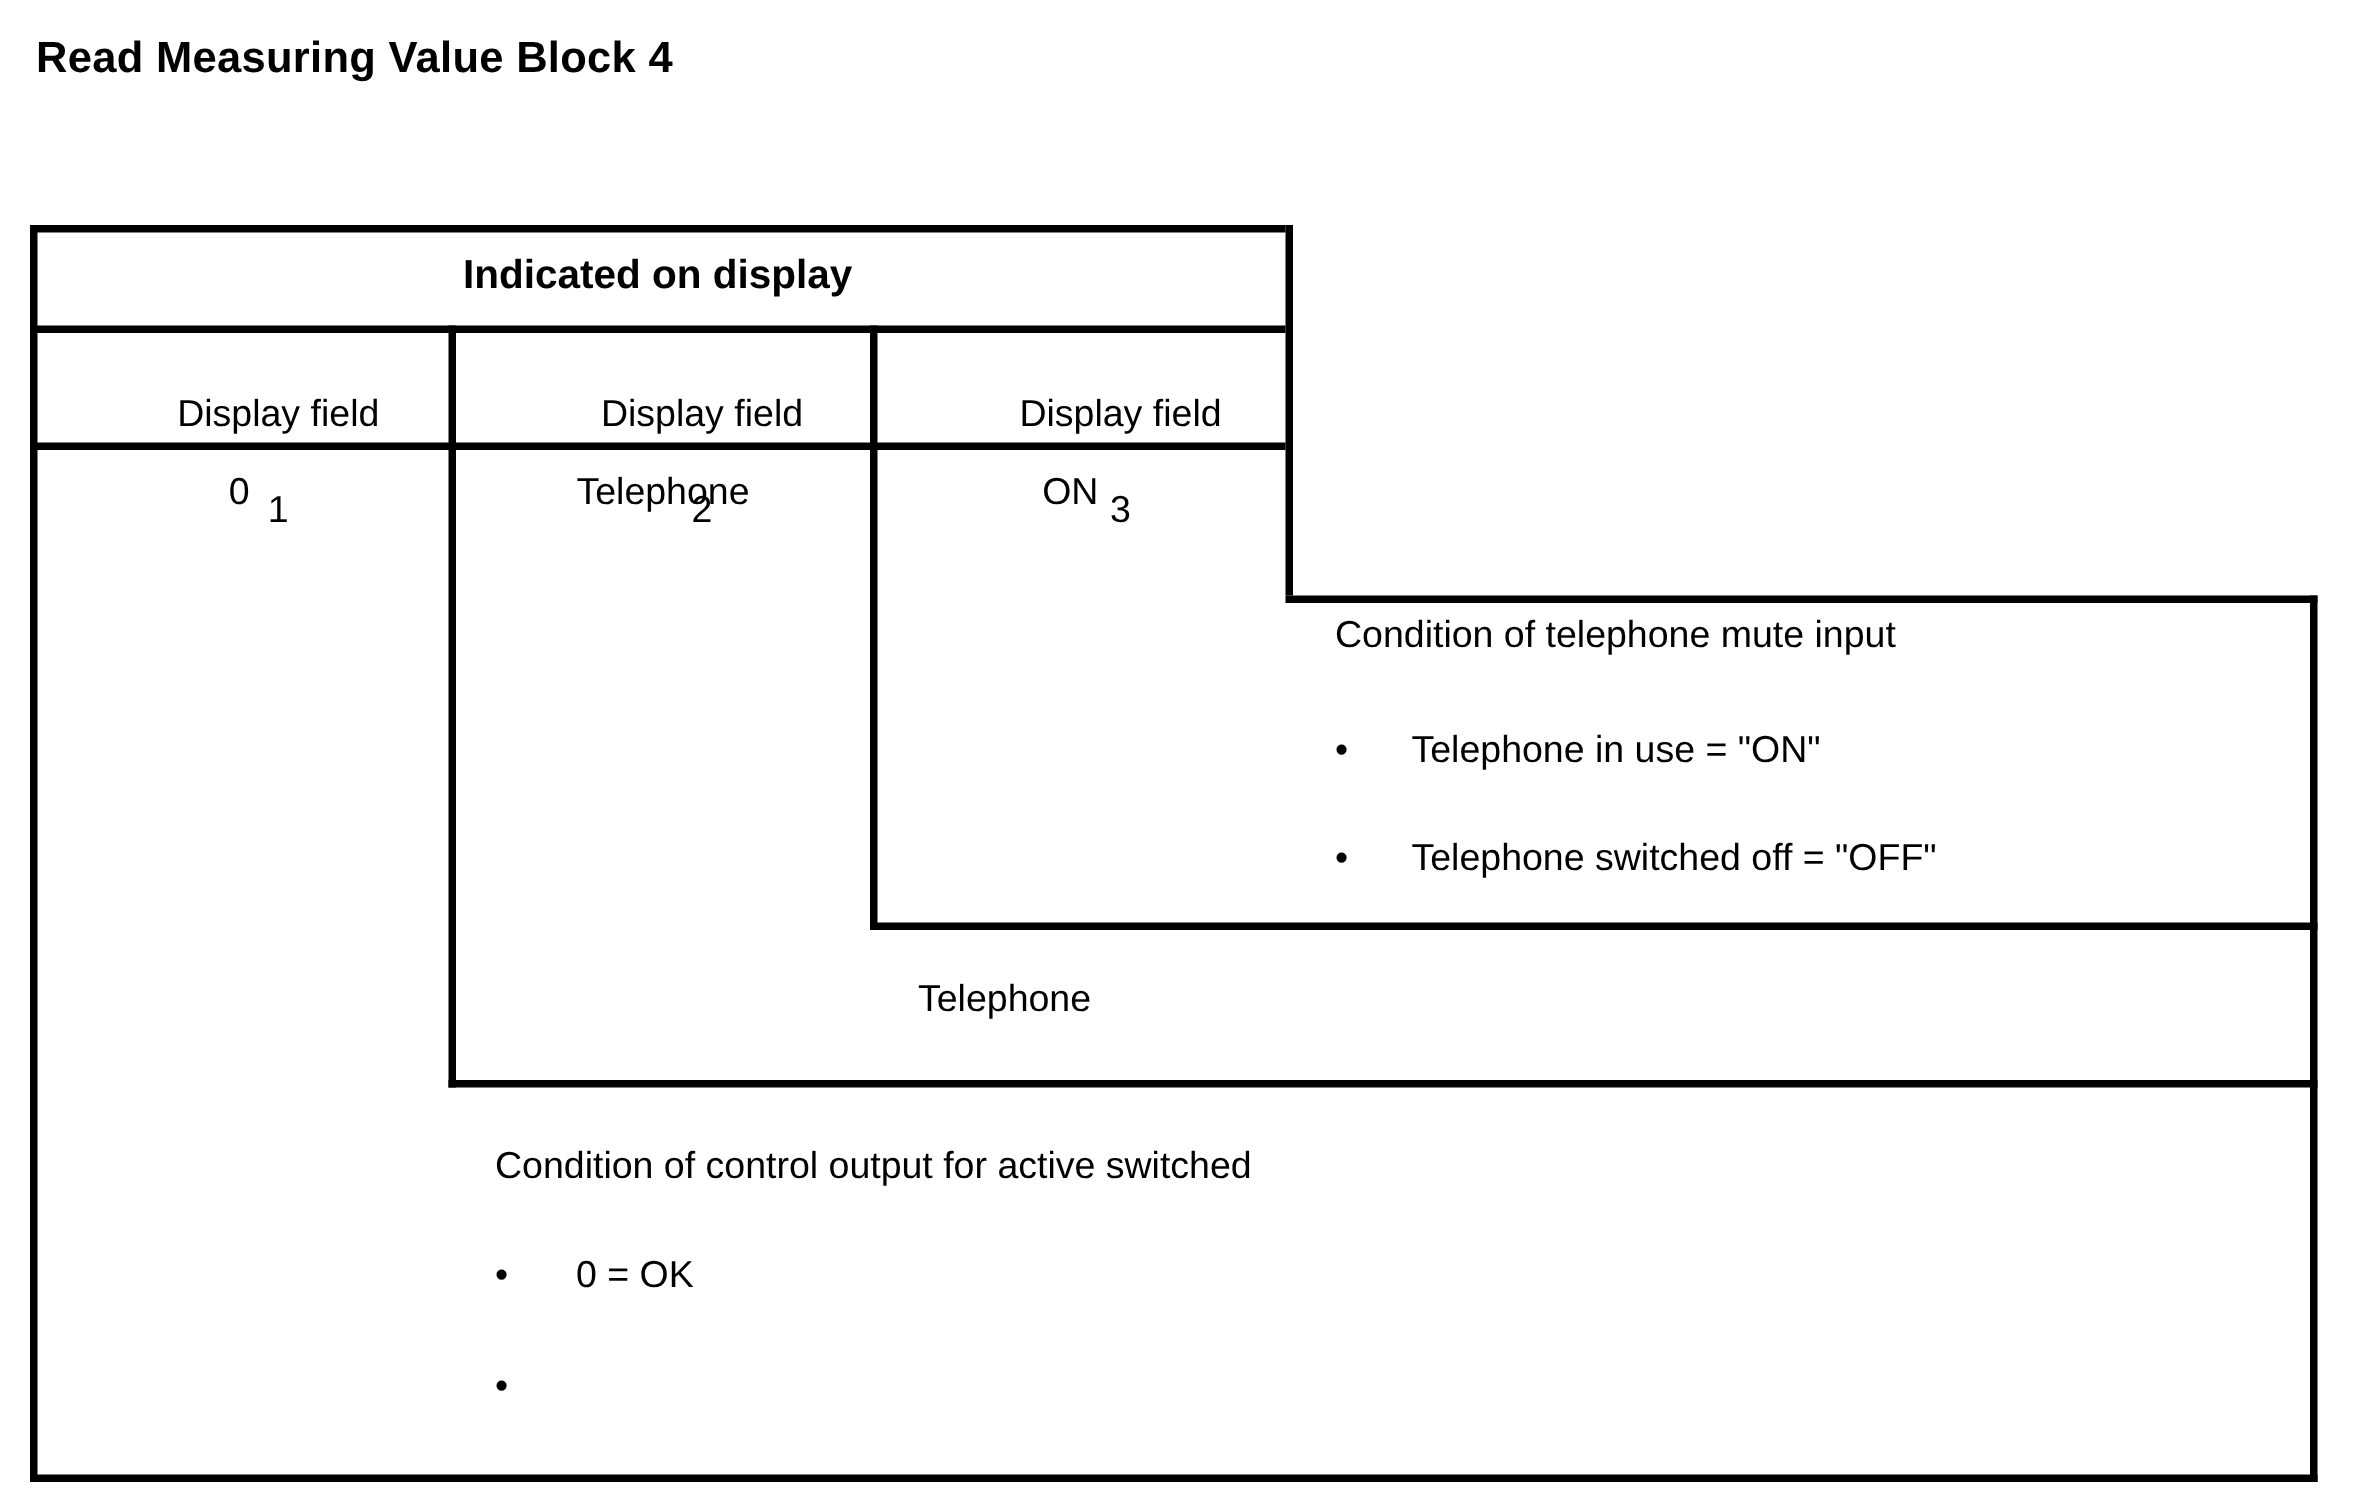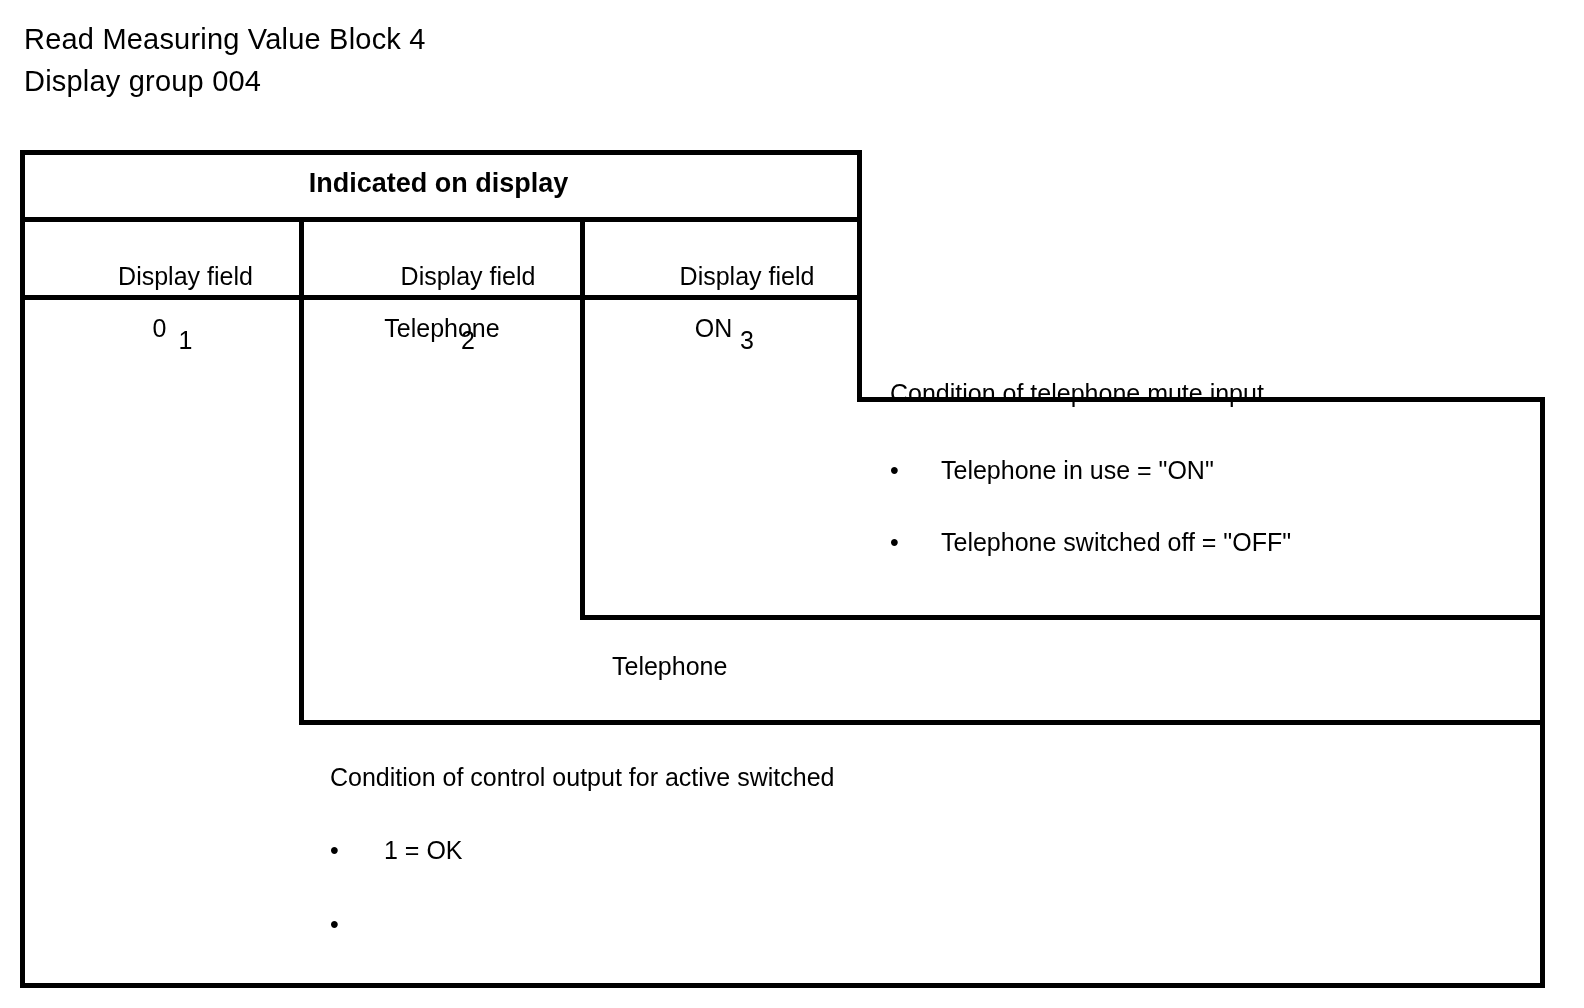--- a/index.html
+++ b/index.html
@@ -19,21 +19,21 @@
     background: #ffffff;
     overflow: hidden;
   }
 
   
   .title-block {
     position: absolute;
     left: 24px;
     top: 18px;
     font-size: 29px;
-    font-weight: normal;
+    font-weight: bold;
     line-height: 1.45;
     letter-spacing: 0.2px;
     white-space: nowrap;
   }
   .title-line { display: block; }
 
   
   .hline {
     position: absolute;
     background: #000000;
@@ -97,21 +97,20 @@
     white-space: nowrap;
   }
 </style>
 </head>
 <body>
 
 <div id="page">
 
   <div class="title-block">
     <span class="title-line">Read Measuring Value Block 4</span>
-    <span class="title-line">Display group 004</span>
   </div>
 
   <div class="hline" style="left:20px; top:150px; width:837px;"></div>
 
   <div class="hline" style="left:20px; top:217px; width:837px;"></div>
 
   <div class="hline" style="left:20px; top:295px; width:837px;"></div>
 
   <div class="vline" style="left:20px; top:150px; height:838px;"></div>
 
@@ -143,42 +142,42 @@
   </div>
   <div class="cell cell-colhead" style="left:585px; top:228px; width:272px;">
     <span>Display field</span><br>
     <span>3</span>
   </div>
 
   <div class="cell" style="left:20px; top:312px; width:279px;">0</div>
   <div class="cell" style="left:304px; top:312px; width:276px;">Telephone</div>
   <div class="cell" style="left:606px; top:312px; width:215px;">ON</div>
 
-  <div class="callout" style="left:890px; top:377px; width:640px;">
+  <div class="callout" style="left:890px; top:407px; width:640px;">
     <div class="callout-heading">Condition of telephone mute input</div>
     <ul class="bullet-list">
       <li class="bullet-item" style="margin-top:44px; padding-left:25px;">
         <span class="dot">•</span>
         <span class="btext">Telephone in use = "ON"</span>
       </li>
       <li class="bullet-item" style="margin-top:40px; padding-left:25px;">
         <span class="dot">•</span>
         <span class="btext">Telephone switched off = "OFF"</span>
       </li>
     </ul>
   </div>
 
   <div class="band-label" style="left:612px; top:652px;">Telephone</div>
 
   <div class="callout" style="left:330px; top:761px; width:1180px;">
     <div class="callout-heading">Condition of control output for active switched</div>
     <ul class="bullet-list">
       <li class="bullet-item" style="margin-top:40px; padding-left:28px;">
         <span class="dot">•</span>
-        <span class="btext">1 = OK</span>
+        <span class="btext">0 = OK</span>
       </li>
       <li class="bullet-item" style="margin-top:42px; padding-left:28px;">
         <span class="dot">•</span>
       </li>
     </ul>
   </div>
 
 </div>
 
 </body></html>

